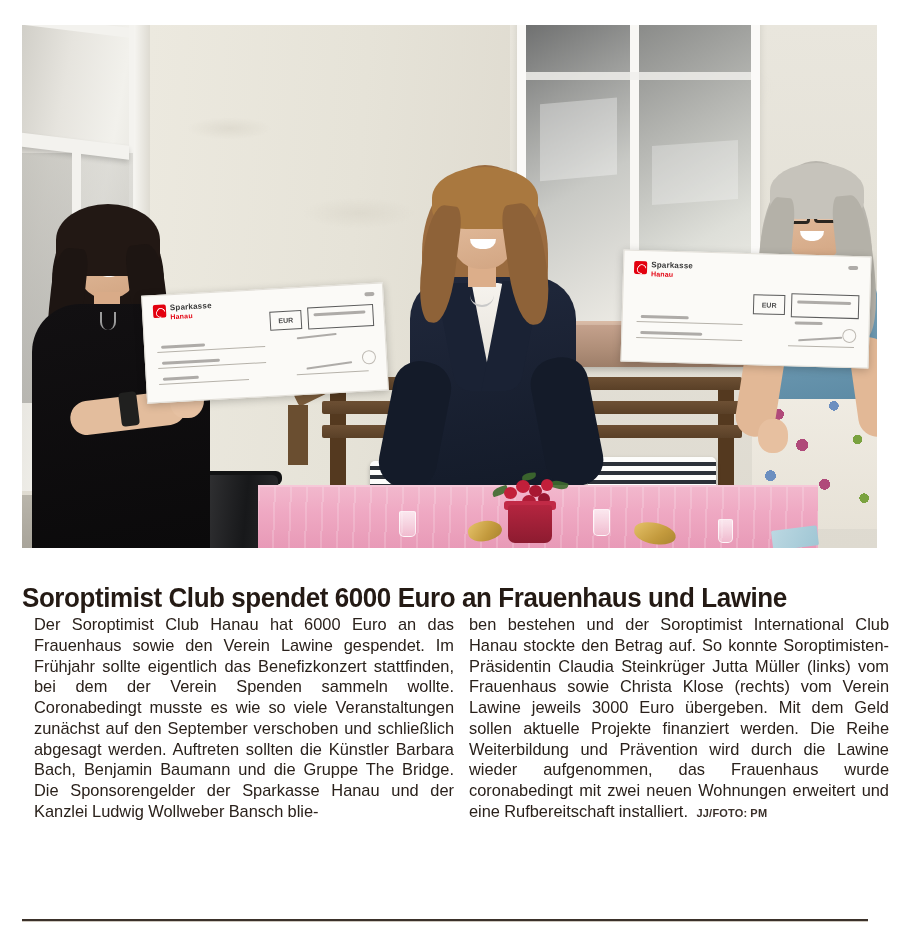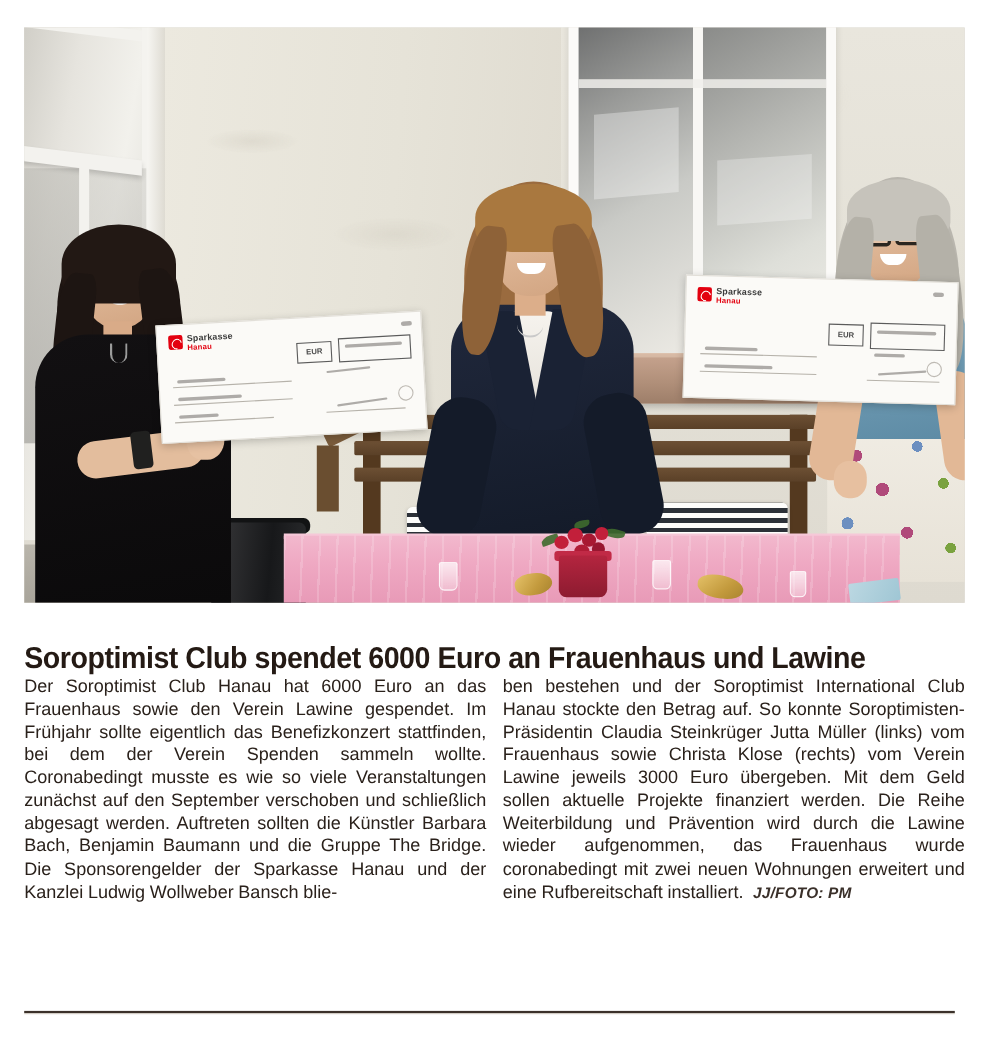--- a/index.html
+++ b/index.html
@@ -282,31 +282,31 @@
 
   
   .headline{
     position:absolute;left:22px;top:565px;width:856px;
     font-size:27.5px;font-weight:700;line-height:1.12;
     letter-spacing:-.45px;color:#241a14;
     font-family:"Liberation Sans", sans-serif;
     transform:scaleX(.945);transform-origin:left center;
     white-space:nowrap;
   }
-  .cols{position:absolute;left:22px;top:614px;width:856px;
+  .cols{position:absolute;left:34px;top:614px;width:856px;
     display:flex;gap:15px;}
   .col{width:420px;}
   .col p{
     margin:0;font-size:16.4px;line-height:1.265;
     color:#2a211b;text-align:justify;
     font-family:"Liberation Sans", sans-serif;
     hyphens:none;word-spacing:-0.3px;
   }
-  .credit{font-size:14px;font-weight:700;letter-spacing:.2px;color:#3a302a;
-    white-space:nowrap;font-style:italic;}
+  .credit{font-size:11px;font-weight:700;letter-spacing:.2px;color:#3a302a;
+    white-space:nowrap;}
   .rule{position:absolute;left:22px;top:919px;width:846px;height:0;
     border-top:2px solid #3b312a;border-bottom:1px solid #cfc9c0;}
 </style>
 </head>
 <body>
 
 <div class="page">
 
   <div class="photo" aria-label="Drei Frauen stehen vor einem Haus und halten zwei überdimensionale Spendenschecks der Sparkasse Hanau; vor ihnen ein Tisch mit rosa Tischdecke und roten Blumen.">
 

